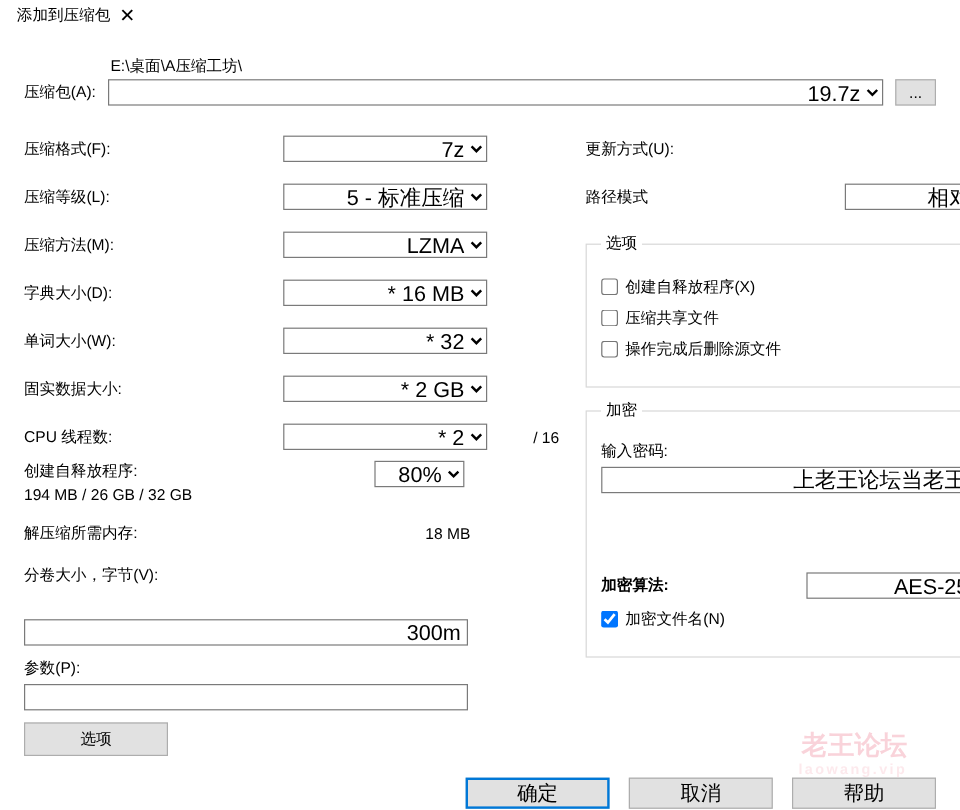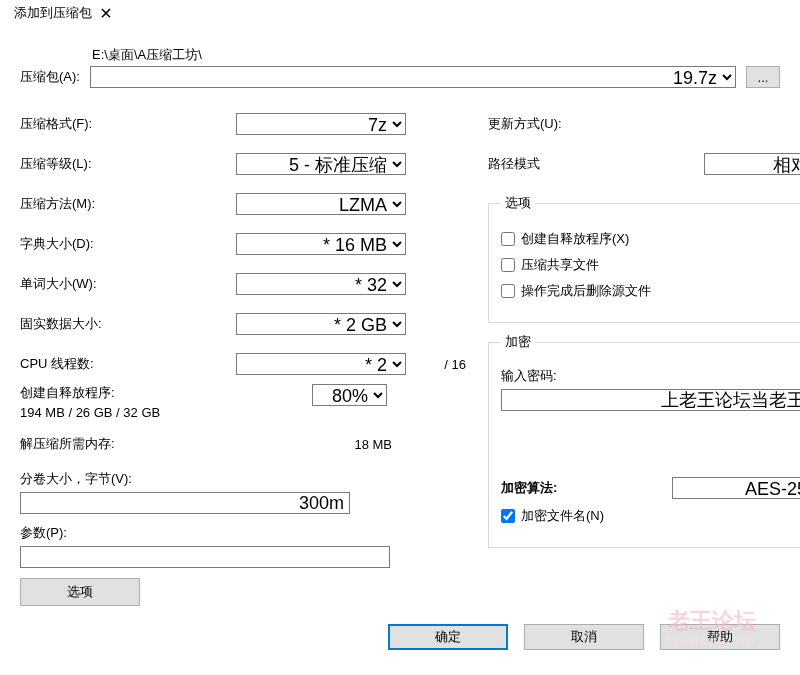--- a/index.html
+++ b/index.html
@@ -34,25 +34,25 @@
     legend { padding: 0 4px; font-size: 13px; }
     .chk { display: flex; align-items: center; gap: 6px; margin: 8px 0; font-size: 13px; }
     .chk input { width: 14px; height: 14px; }
     .pwdbox { margin: 6px 0 8px 0; }
     .pwdbox .lbl { margin-bottom: 4px; }
     .pwdbox input { width: 310px; }
     .gap20 { height: 50px; }
     .encrow { display:flex; align-items:center; gap: 8px; margin: 8px 0; }
     .encrow label { width: 140px; font-weight: bold; }
     .encrow select { width: 164px; margin-left: 23px; }
-    .volinput { width: 330px; border: 1px solid #0078d7; height: 22px; font-size: 13px; padding: 0 5px; }
+    .volinput { width: 370px; border: 1px solid #0078d7; height: 22px; font-size: 13px; padding: 0 5px; margin-top: 24px; }
     .paraminput { width: 370px; }
     .optbtn { width: 120px; height: 28px; background: #e1e1e1; border: 1px solid #adadad; margin-top: 10px; cursor: pointer; font-size:13px; font-family: inherit; }
     .bottom { display: flex; justify-content: flex-end; gap: 16px; padding: 10px 20px 18px 20px; }
-    .btn { width: 120px; height: 26px; background: #e1e1e1; border: 1px solid #adadad; cursor: pointer; font-size: 13px; font-family: inherit; }
+    .btn { width: 120px; height: 26px; background: #e1e1e1; border: 1px solid #adadad; cursor: pointer; font-size: 17px; font-family: inherit; }
     .btn.primary { border: 2px solid #0078d7; }
     .watermark { position: absolute; right: 44px; bottom: 24px; color: #f6b7c2; font-size: 22px; font-weight: bold; opacity: .6; pointer-events: none; line-height: 20px; text-align:right; }
     .watermark .sub { font-size: 12px; letter-spacing: 2px; color:#fbdbe1; }
   </style>
 </head>
 <body>
 
 <div class="titlebar">
   <span class="title">添加到压缩包</span>
   <span class="close">✕</span>

